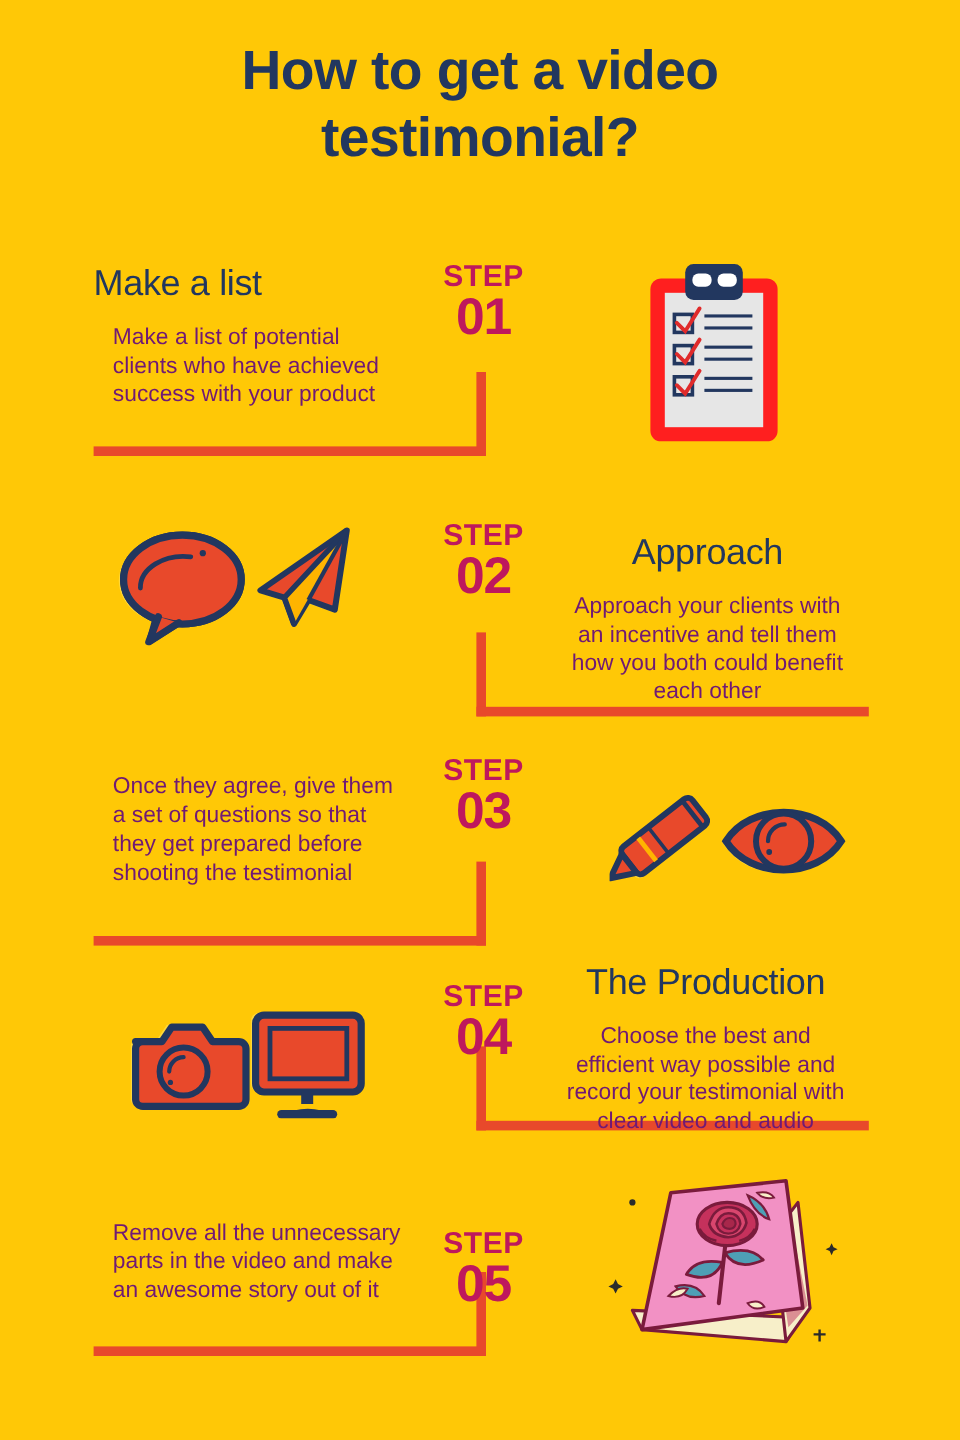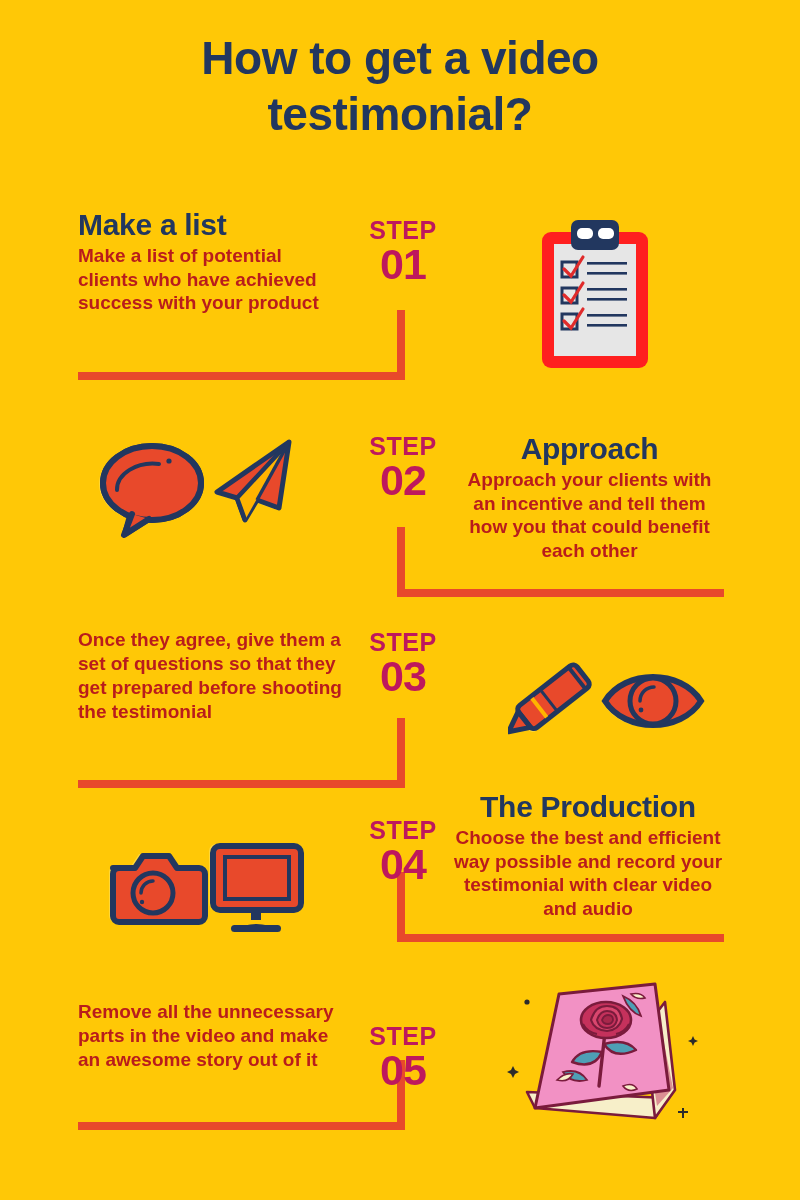--- a/index.html
+++ b/index.html
@@ -42,30 +42,30 @@
   }
   .stepnum .num{
     font-size:43px;font-weight:bold;line-height:1.02;
     letter-spacing:-1px;
     margin-top:0;
   }
 
   
   .block{position:absolute;}
   .block h2{
-    margin:0 0 2px 0;
-    font-size:30px;font-weight:bold;line-height:1.12;
+    margin:12px 0 2px 0;
+    font-size:30px;font-weight:normal;line-height:1.12;
     letter-spacing:-0.3px;
     color:#22375F;
   }
   .block p{
-    margin:0;
+    margin:16px;
     font-size:19px;line-height:1.26;
-    font-weight:700;
-    color:#b91c1c;
+    font-weight:400;
+    color:#701a75;
   }
   .block.left{text-align:left;}
   .block.right{text-align:center;}
 
   
   .icon{position:absolute;}
 </style>
 </head>
 <body>
 
@@ -127,21 +127,21 @@
     </svg>
   </div>
 
   <div class="stepnum" style="left:348px;top:434px;">
     <div class="lbl">STEP</div>
     <div class="num">02</div>
   </div>
 
   <div class="block right" style="left:455px;top:432px;width:269px;">
     <h2>Approach</h2>
-    <p>Approach your clients with an incentive and tell them how you that could benefit each other</p>
+    <p>Approach your clients with an incentive and tell them how you both could benefit each other</p>
   </div>
 
   <div class="icon" style="left:95px;top:438px;width:215px;height:100px;">
     <svg viewBox="0 0 215 100" width="215" height="100">
 
       <ellipse cx="54" cy="46" rx="50" ry="38" fill="#FFD83A"></ellipse>
 
       <ellipse cx="57" cy="45" rx="49" ry="37" fill="#E8492B" stroke="#22375F" stroke-width="6"></ellipse>
       <path d="M36 74 L30 96 L57 79 Z" fill="#E8492B" stroke="#22375F" stroke-width="6" stroke-linejoin="round"></path>
       <ellipse cx="57" cy="45" rx="49" ry="37" fill="#E8492B"></ellipse>

